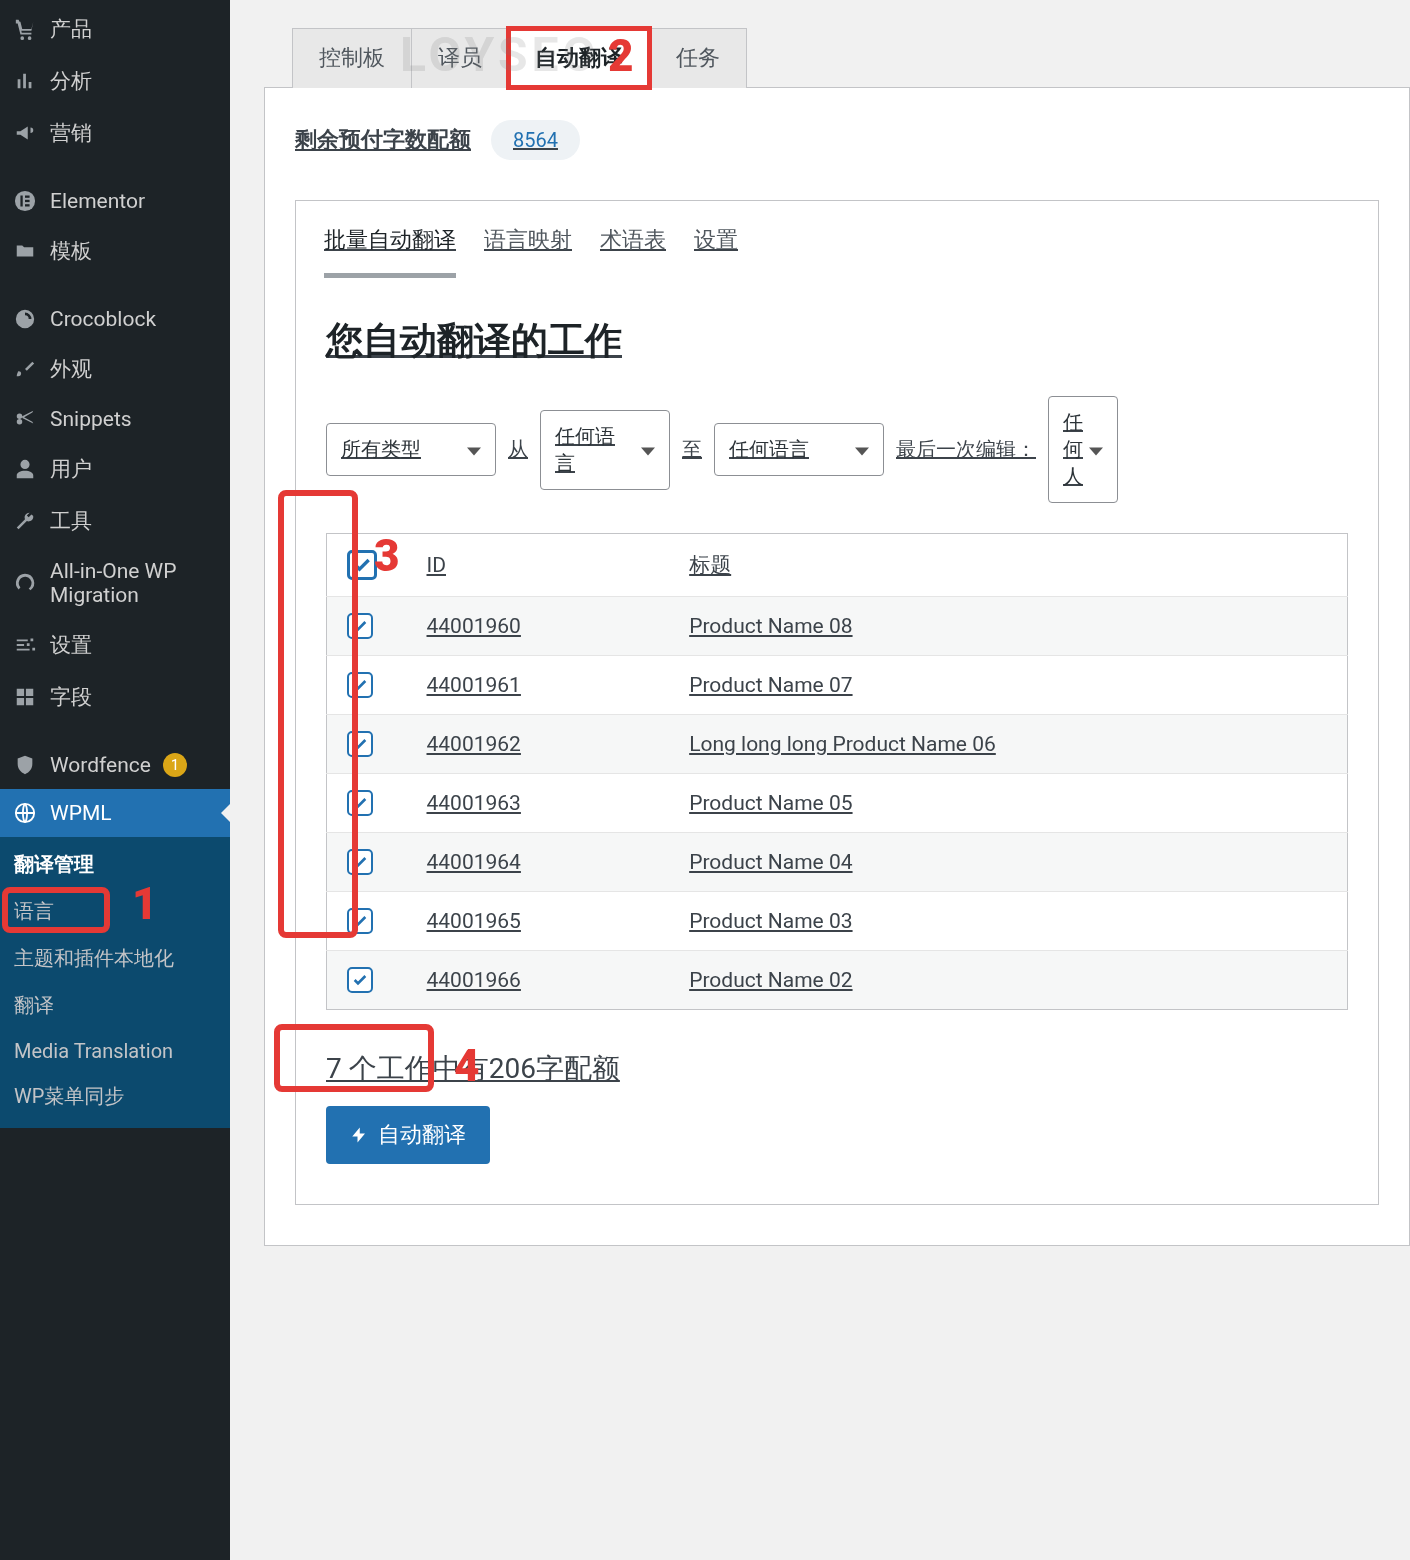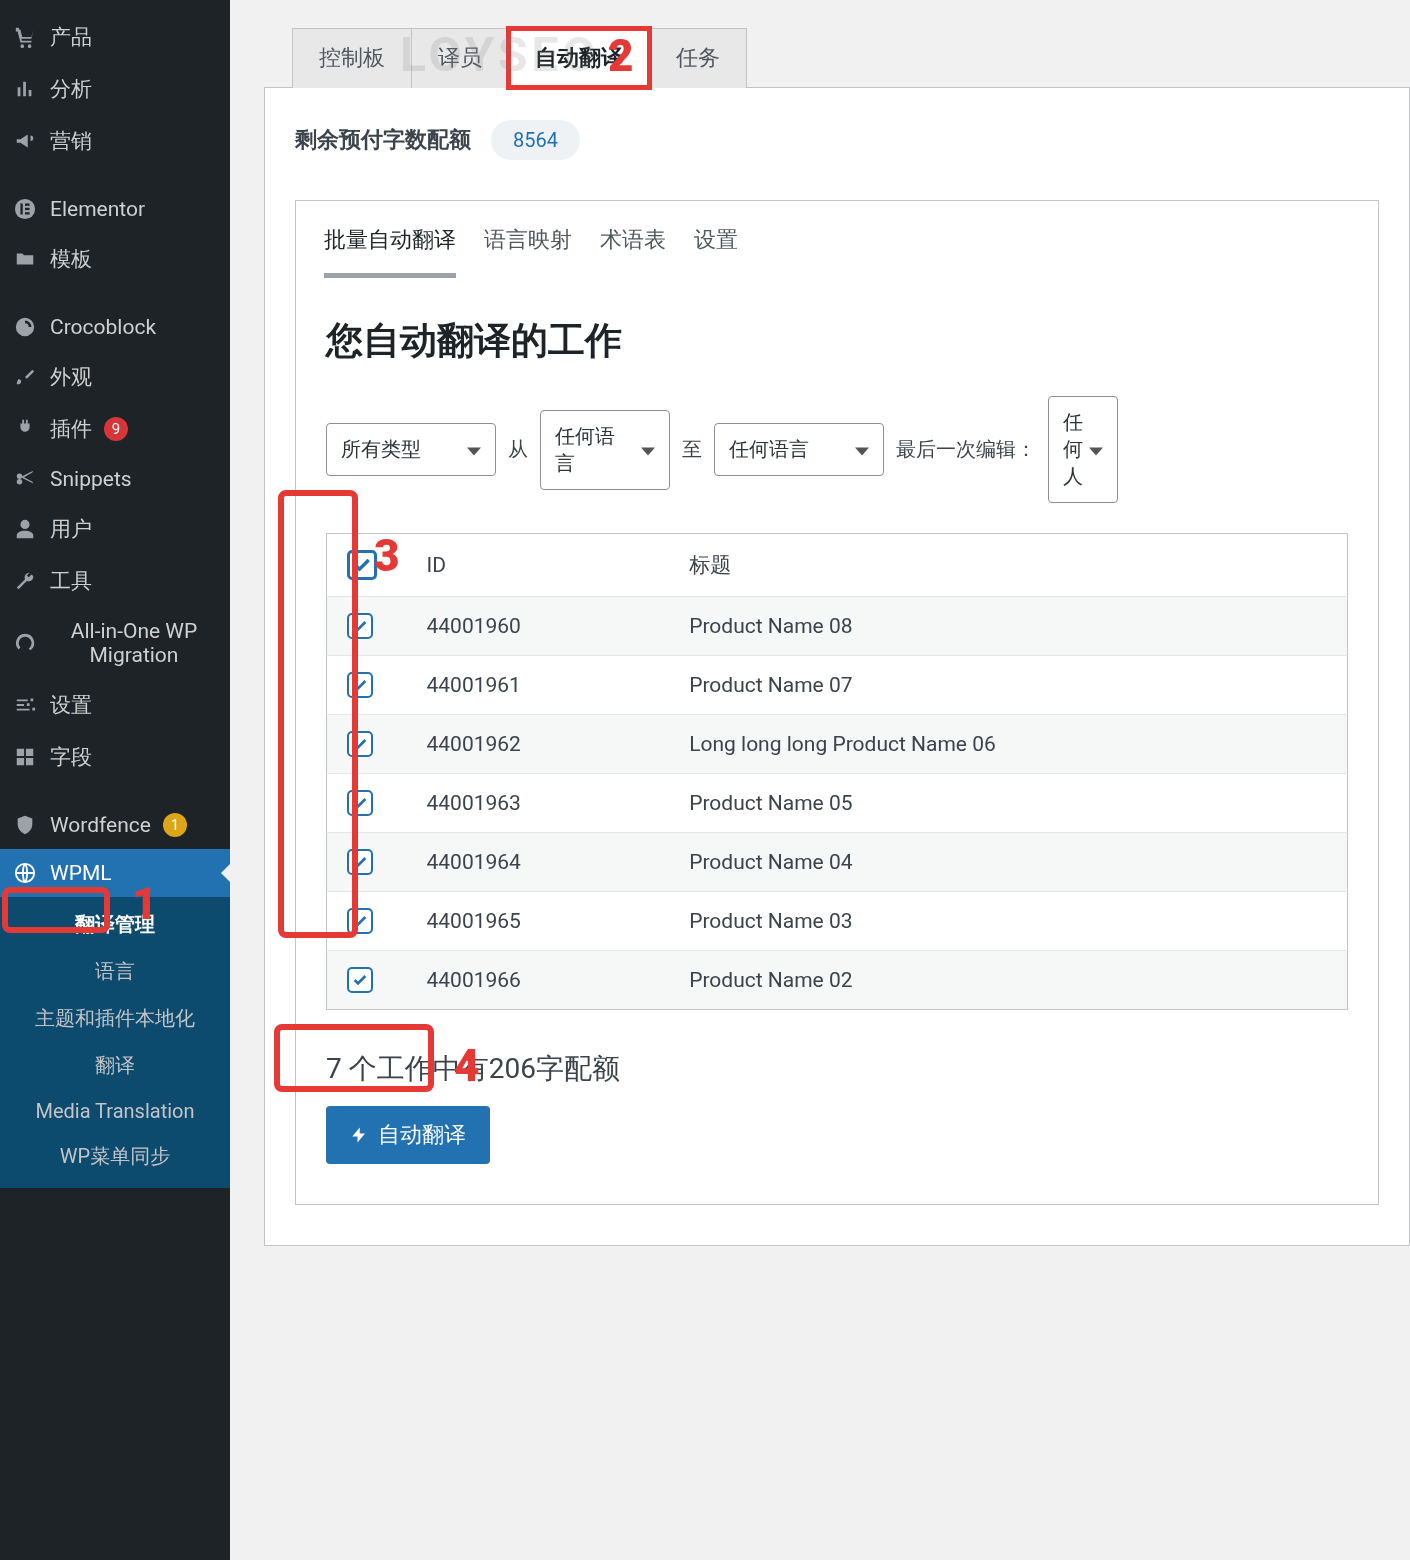--- a/index.html
+++ b/index.html
@@ -15,23 +15,22 @@
     width: 1410px;
     height: 1560px;
     position: relative;
   }
   
   .sidebar {
     width: 230px;
     background: #1d2327;
     color: #f0f0f1;
     flex-shrink: 0;
-    padding-top: 11px;
+    padding-top: 3px;
     position: relative;
-    text-align: center;
   }
   .sidebar-item {
     display: flex;
     align-items: center;
     padding: 12px 12px;
     color: #d0d0d0;
     font-size: 21px;
     cursor: pointer;
     gap: 12px;
     position: relative;
@@ -124,20 +123,21 @@
   .top-tab.highlight {
     outline: 5px solid #e53935;
     outline-offset: -3px;
   }
 
   .panel {
     background: #fff;
     border: 1px solid #c3c4c7;
     padding: 32px 30px 40px 30px;
     margin-top: -1px;
+    text-decoration: underline;
   }
   .quota-row {
     display: flex;
     align-items: center;
     gap: 20px;
     font-size: 22px;
     font-weight: 600;
     margin-bottom: 40px;
   }
   .quota-pill {
@@ -355,29 +355,20 @@
           </span>
           <span>Crocoblock</span>
         </div>
         <div class="sidebar-item">
           <span class="icon">
             <svg width="22" height="22" viewBox="0 0 24 24">
               <path fill="currentColor" d="M20 4l-8 8 2 2 8-8-2-2zM4 16c-1 1-1 4-1 4s3 0 4-1 1-3 0-4-3-1-3 1z"></path>
             </svg>
           </span>
           <span>外观</span>
-        </div>
-        <div class="sidebar-item">
-          <span class="icon">
-            <svg width="22" height="22" viewBox="0 0 24 24">
-              <path fill="currentColor" d="M9 2v4H7v4a5 5 0 0010 0V6h-2V2h-2v4h-2V2H9z"></path>
-            </svg>
-          </span>
-          <span>插件</span>
-          <span class="badge red">9</span>
         </div>
         <div class="sidebar-item">
           <span class="icon">
             <svg width="22" height="22" viewBox="0 0 24 24">
               <path fill="currentColor" d="M6 6a3 3 0 100 6 3 3 0 000-6zm0 6a3 3 0 100 6 3 3 0 000-6zm3-3l12-6-1 2-9 5 9 5 1 2-12-6z"></path>
             </svg>
           </span>
           <span>Snippets</span>
         </div>
         <div class="sidebar-item">

